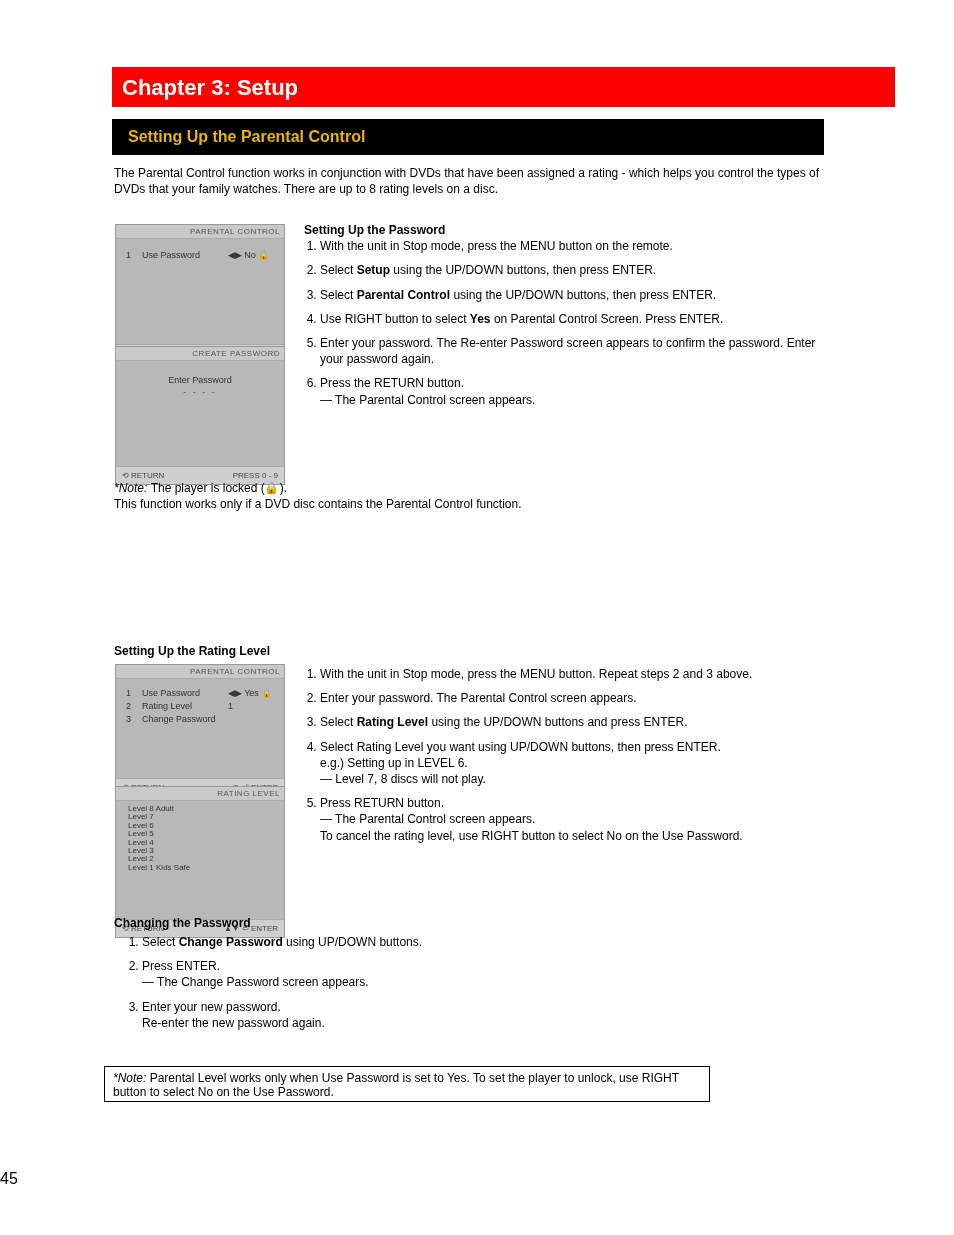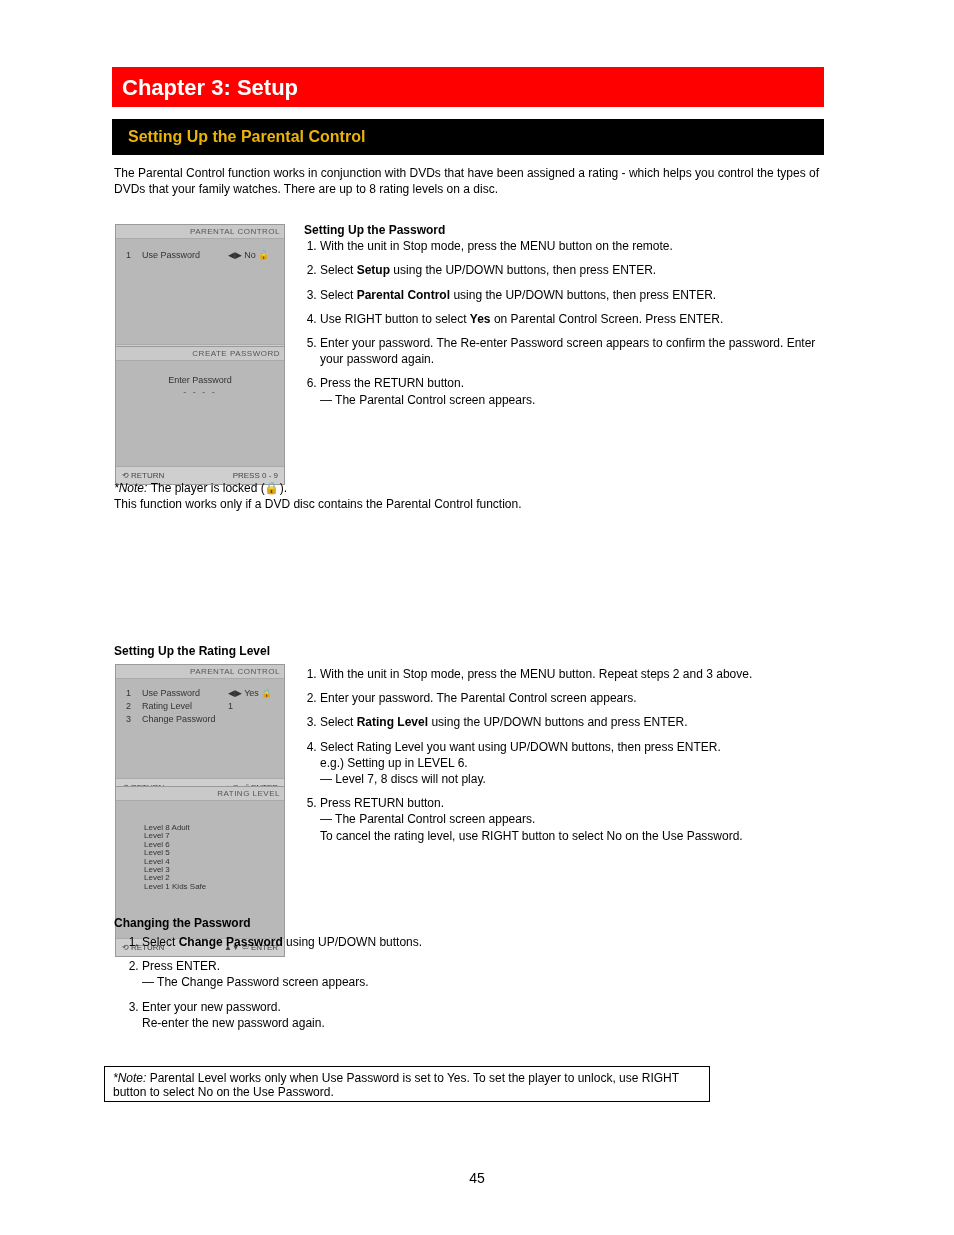--- a/index.html
+++ b/index.html
@@ -9,21 +9,21 @@
     .page {
       width: 954px;
       height: 1235px;
       position: relative;
       background: #fff;
     }
 
     .header {
       position: absolute;
       left: 112px; top: 67px;
-      width: 712px; height: 40px;
+      width: 783px; height: 40px;
       background: #ff0000;
     }
     .chapter-title {
       color: #fff;
       font-size: 22px;
       font-weight: bold;
       padding: 8px 10px;
     }
 
     .section-bar {
@@ -118,22 +118,22 @@
       width: 606px; height: 36px;
       border: 1px solid #000;
       padding: 4px 8px;
       font-size: 12px;
     }
 
     .page-num {
       position: absolute;
       left: 0; right: 0;
       top: 1170px;
-      text-align: center;
-      font-size: 14px;
+      text-align: left;
+      font-size: 16px;
     }
   </style>
 </head>
 <body>
 
 <div class="page">
 
   <div class="header">
     <div class="chapter-title">Chapter 3: Setup</div>
   </div>
@@ -218,21 +218,21 @@
         </div>
     </div>
     <div class="footer">
       <span>⟲ RETURN</span>
       <span>▲▼  ⏎ ENTER</span>
     </div>
   </div>
 
   <div id="osd4" class="osd">
     <div class="titlebar">RATING LEVEL</div>
-    <div class="body" style="min-height:68px; padding:4px 28px; font-size:8px; line-height:1.05;margin-top:19px;">
+    <div class="body" style="min-height:68px; padding:4px 12px; font-size:8px; line-height:1.05;">
       <div>Level 8 Adult</div>
       <div>Level 7</div>
       <div>Level 6</div>
       <div>Level 5</div>
       <div>Level 4</div>
       <div>Level 3</div>
       <div>Level 2</div>
       <div>Level 1 Kids Safe</div>
     </div>
     <div class="footer">

